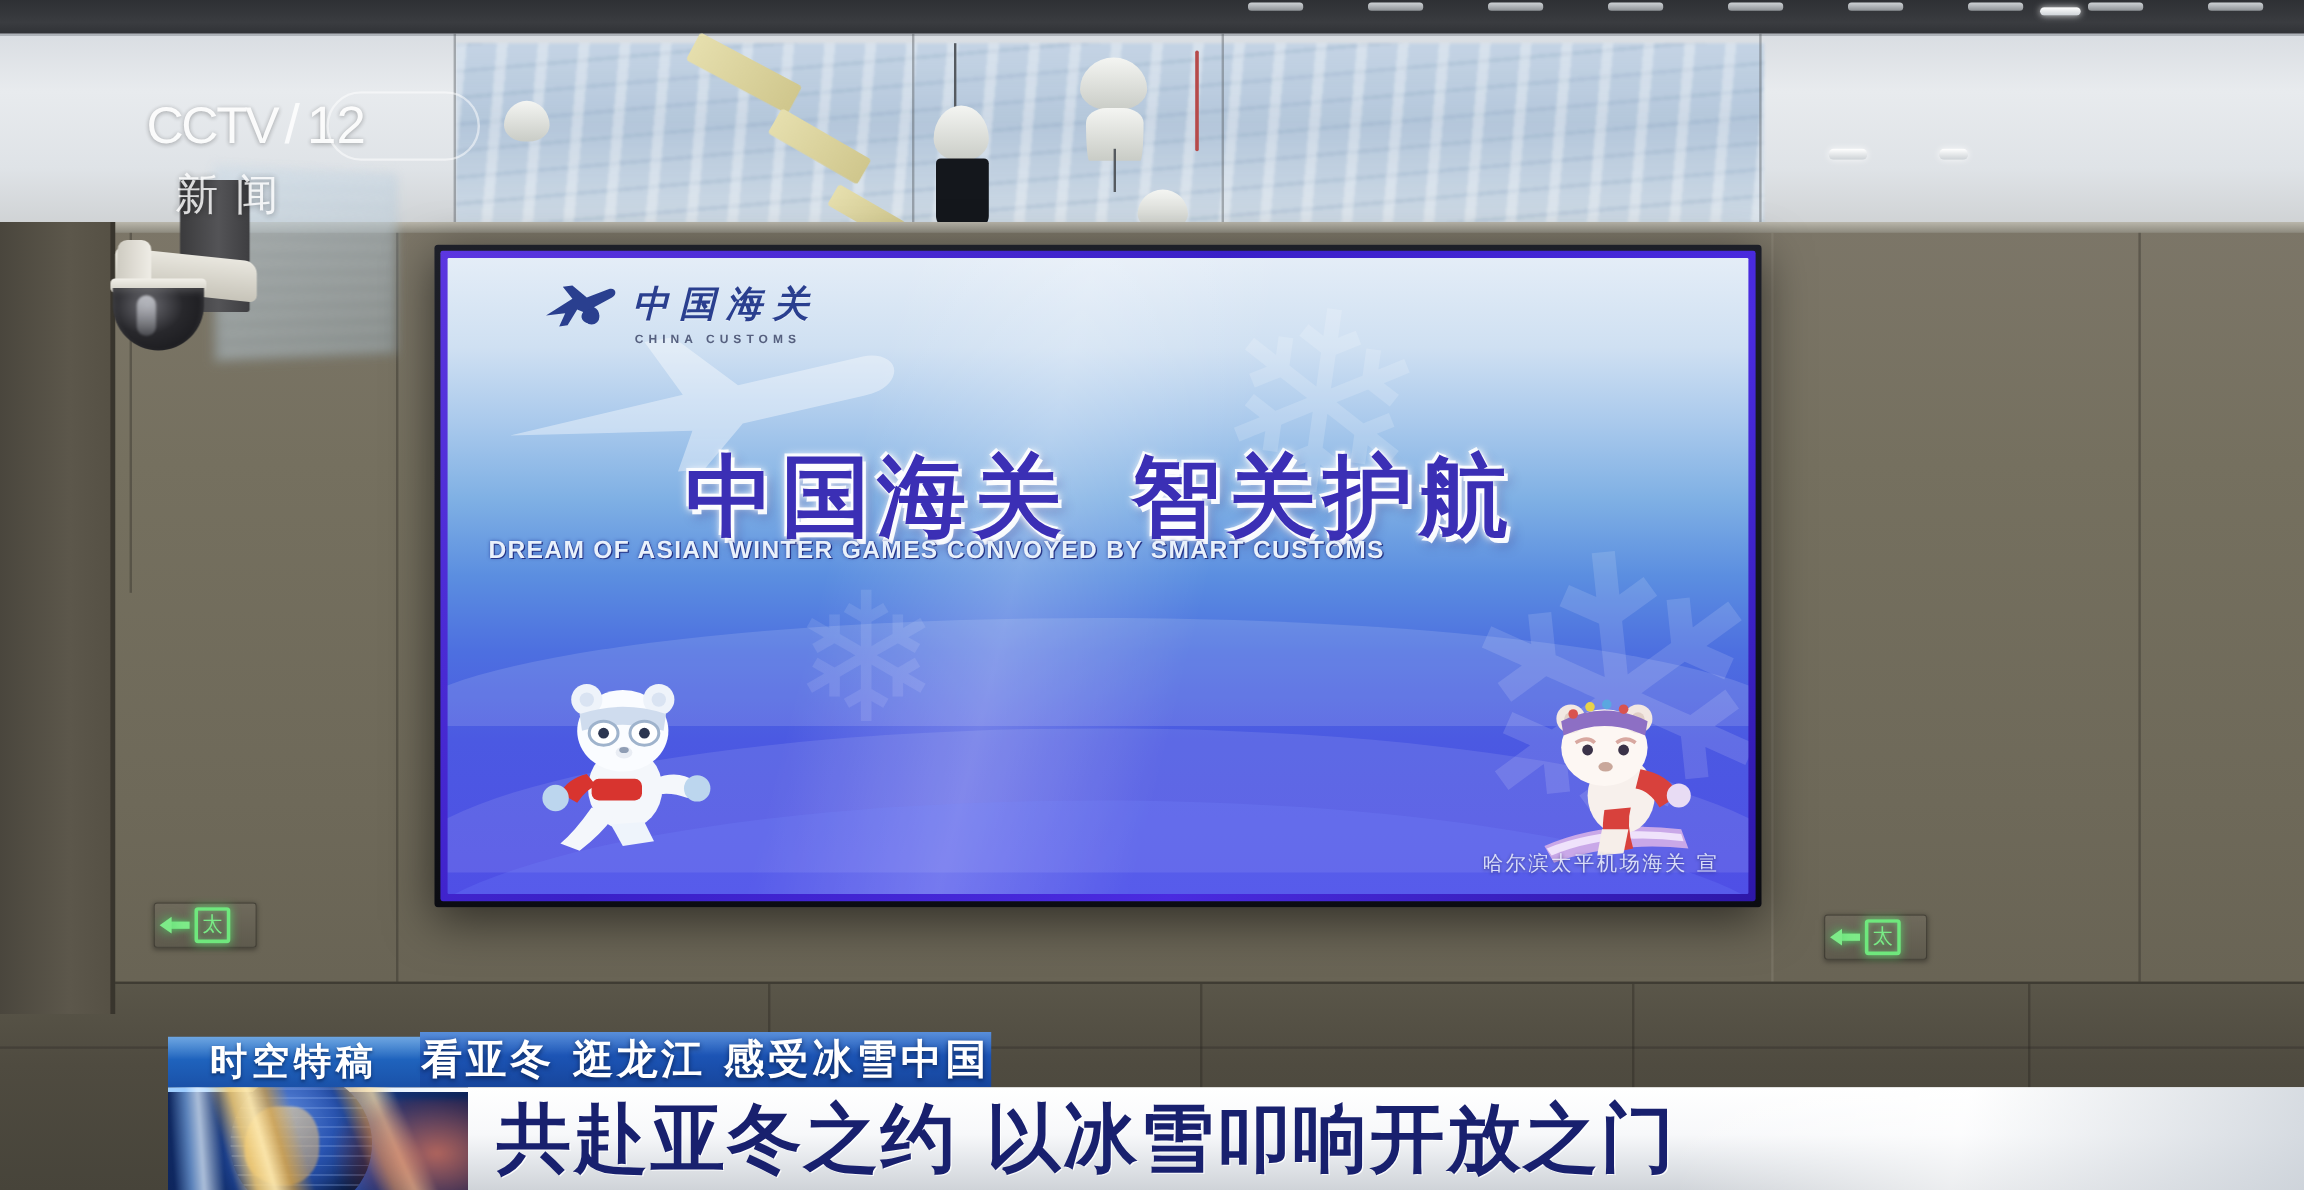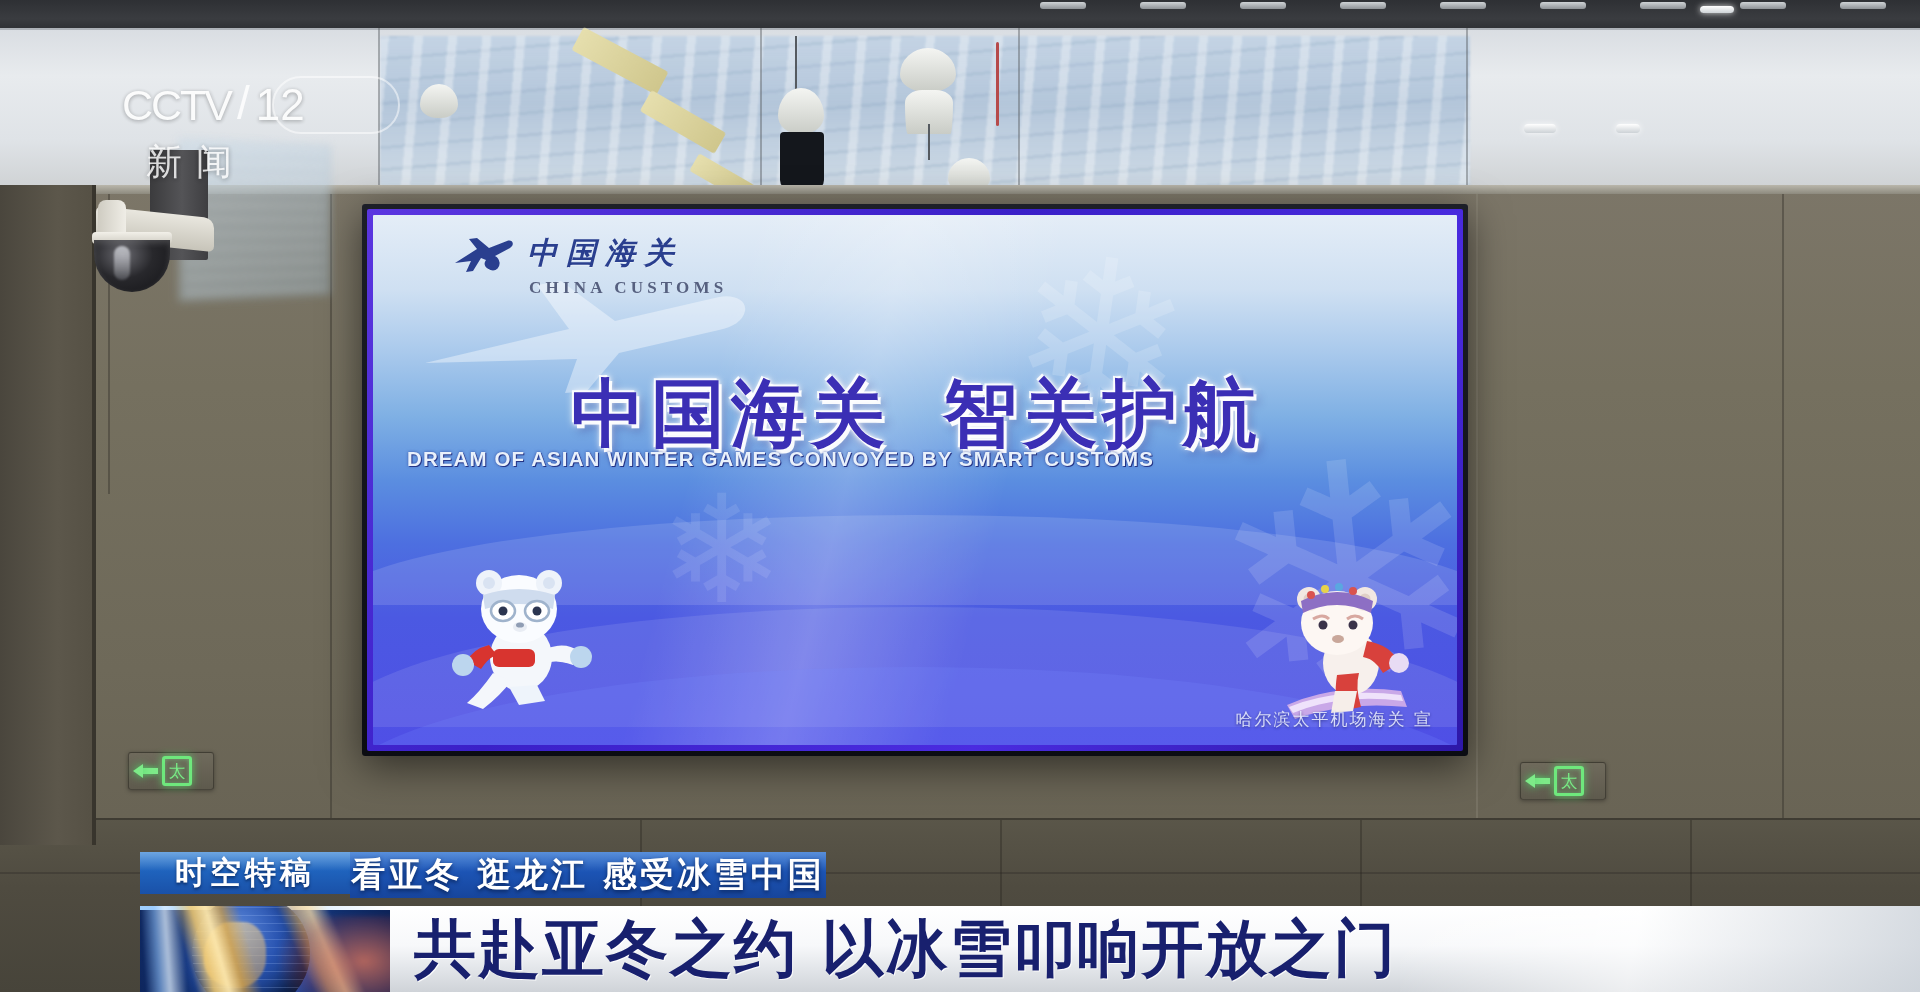--- a/index.html
+++ b/index.html
@@ -203,22 +203,22 @@
   
   .customs-logo { position:absolute; left:78px; top:18px; display:flex; align-items:flex-start; gap:10px; }
   .logo-mark { width:66px; height:46px; position:relative; }
   .logo-cn {
     font-family:"DejaVu Sans", sans-serif;
     font-size:30px; color:#2a3f8f; letter-spacing:9px; font-weight:600;
     text-shadow:0 1px 0 rgba(255,255,255,.4);
     font-style:italic;
   }
   .logo-en {
-    font-size:17px; color:#56607f; letter-spacing:4.2px; font-weight:700;
-    margin-top:4px; margin-left:2px;font-family:Liberation Serif, serif;
+    font-size:10px; color:#56607f; letter-spacing:4.2px; font-weight:700;
+    margin-top:4px; margin-left:2px;
   }
 
   
   .slogan {
     position:absolute; left:54px; top:150px; width:980px;
     text-align:center;
     font-family:"DejaVu Sans", sans-serif;
     font-size:74px; font-weight:700; letter-spacing:6px;
     color:#3b2fb5;
     text-shadow:
@@ -279,21 +279,21 @@
     font-family:"DejaVu Sans", sans-serif;
     box-shadow:0 0 8px rgba(90,230,110,.75), inset 0 0 5px rgba(120,240,140,.5);
     text-shadow:0 0 6px rgba(110,235,130,.9);
   }
 
   
   .lt { position:absolute; left:0; bottom:0; width:1920px; height:140px; }
 
   .lt-row1 {
     position:absolute; left:140px; bottom:86px;
-    height:54px; display:flex; align-items:flex-start;
+    height:54px; display:flex; align-items:flex-end;
   }
   .lt-tag {
     width:210px;
     background:linear-gradient(180deg,#2f7fd4 0%, #1f63bd 45%, #1a51a8 100%);
     display:flex; align-items:center; justify-content:center;
     position:relative;
   }
   .lt-tag:after{
     content:""; position:absolute; left:0; top:0; width:100%; height:46%;
     background:linear-gradient(180deg,rgba(255,255,255,.30),rgba(255,255,255,0));

